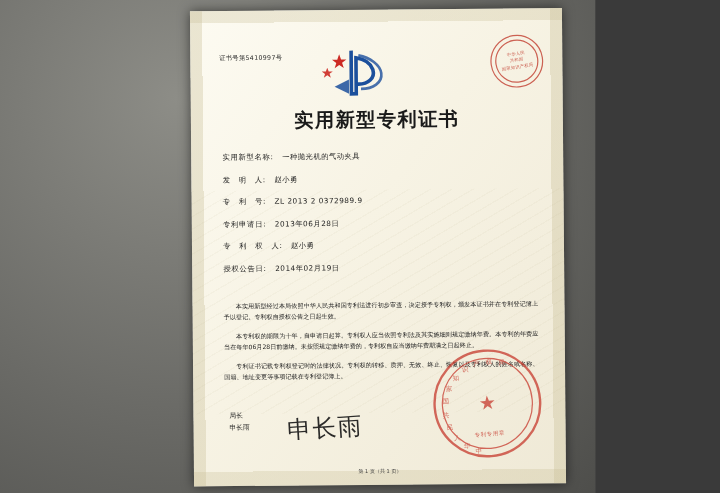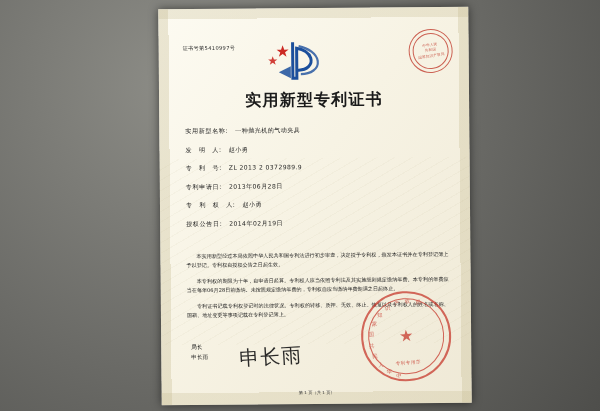--- a/index.html
+++ b/index.html
@@ -10,21 +10,21 @@
   body {
     width: 600px;
     height: 411px;
     overflow: hidden;
     font-family: "DejaVu Sans", sans-serif;
   }
 
   
   .photo {
     position: relative;
-    width: 600px;
+    width: 496px;
     height: 411px;
     background: #6f6f6c;
     overflow: hidden;
   }
   .photo-bg {
     position: absolute;
     inset: 0;
     background:
       radial-gradient(circle at 30% 20%, #8d8d87 0%, #6a6a66 55%, #4e4e4b 100%);
   }

